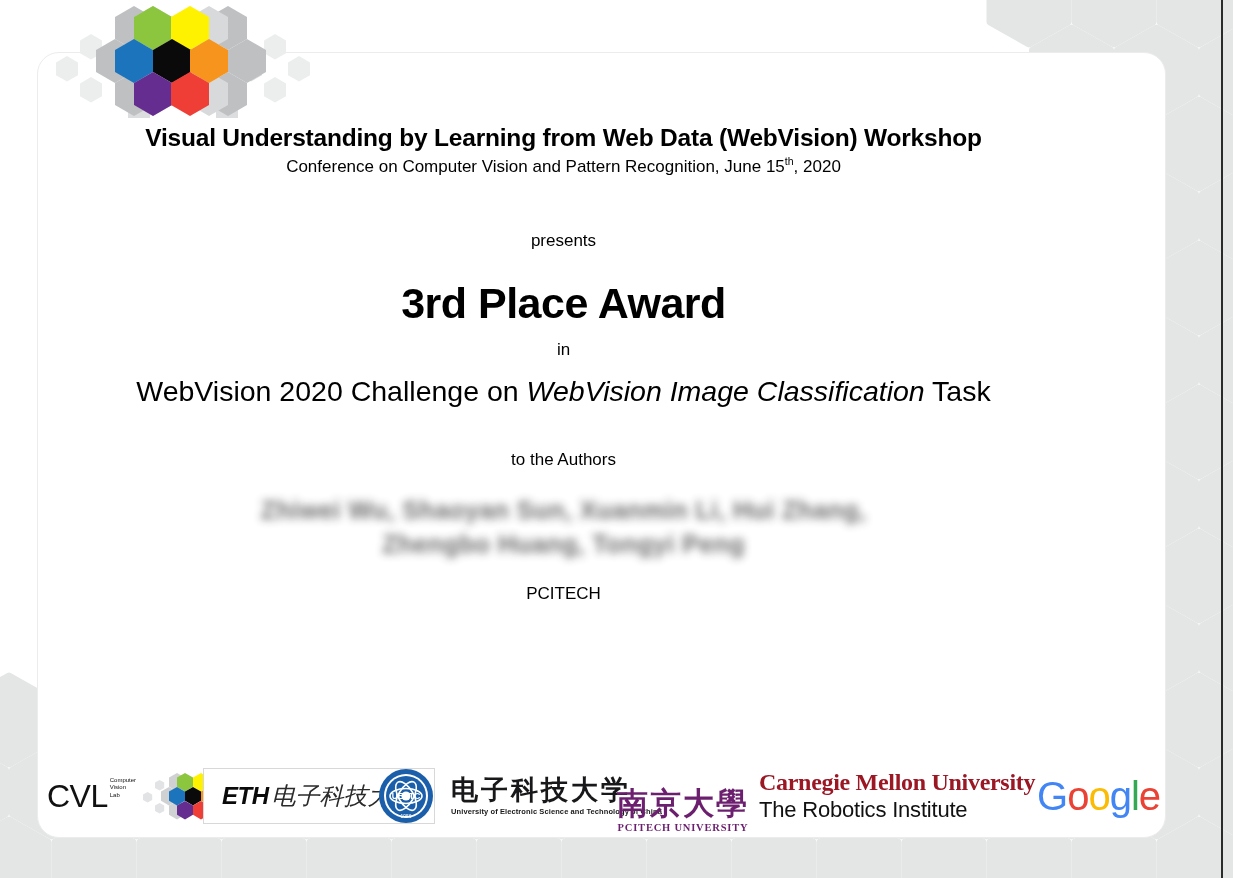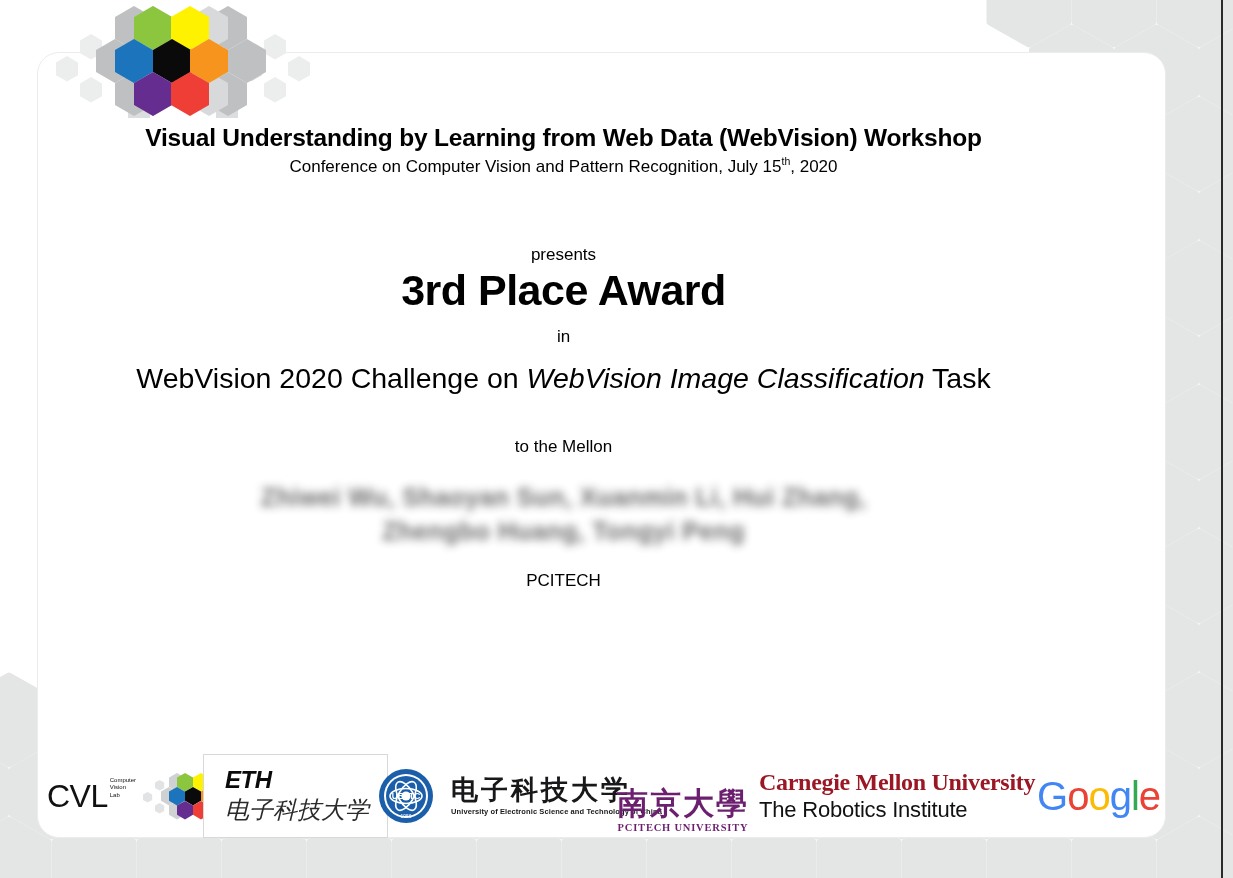--- a/index.html
+++ b/index.html
@@ -91,32 +91,32 @@
   #conference-line sup {
     font-size: 10.5px;
     vertical-align: super;
     line-height: 0;
   }
 
   
   #award-body {
     position: absolute;
     left: 0;
-    top: 245px;
+    top: 231px;
     width: 1127px;
     text-align: center;
     z-index: 12;
   }
   #presents-label {
     font-size: 17px;
     color: #000000;
     line-height: 1.2;
   }
   #award-title {
-    margin-top: 2px;
+    margin-top: 29px;
     font-size: 43px;
     font-weight: bold;
     color: #000000;
     letter-spacing: -0.5px;
     line-height: 1.1;
   }
   #in-label {
     margin-top: 12px;
     font-size: 17px;
     color: #000000;
@@ -207,21 +207,20 @@
   }
 
   
   #sponsor-eth { left: 166px; }
   #eth-box {
     border: 1.5px solid #d8d8d8;
     background: #ffffff;
     padding: 11px 18px;
     display: flex;
     align-items: baseline;
-    flex-direction: column;
   }
   #eth-bold {
     font-family: "Liberation Sans", sans-serif;
     font-weight: bold;
     font-style: italic;
     font-size: 24px;
     letter-spacing: -0.5px;
     color: #0a0a0a;
   }
   #eth-light {
@@ -501,34 +500,34 @@
     <use href="#hx" x="121" y="3" fill="#FFF200"></use>
     <use href="#hx" x="65" y="36" fill="#1C75BC"></use>
     <use href="#hx" x="103" y="36" fill="#0A0A0A"></use>
     <use href="#hx" x="140" y="36" fill="#F7941E"></use>
     <use href="#hx" x="84" y="69" fill="#662D91"></use>
     <use href="#hx" x="121" y="69" fill="#EF3E36"></use>
   </svg>
 
   <div id="header-text-block">
     <div id="workshop-title">Visual Understanding by Learning from Web Data (WebVision) Workshop</div>
-    <div id="conference-line"><span>Conference on Computer Vision and Pattern Recognition, July 15</span><sup>th</sup><span>, 2020</span></div>
+    <div id="conference-line"><span>Conference on Computer Vision and Pattern Recognition, June 15</span><sup>th</sup><span>, 2020</span></div>
   </div>
 
   <div id="award-body">
 
     <div id="presents-label">presents</div>
 
     <div id="award-title">3rd Place Award</div>
 
     <div id="in-label">in</div>
 
     <div id="challenge-line"><span>WebVision 2020 Challenge on </span><span class="task-em">WebVision Image Classification</span><span> Task</span></div>
 
-    <div id="authors-label">to the Mellon</div>
+    <div id="authors-label">to the Authors</div>
 
     <div id="author-names-block">
       <div class="author-line">Zhiwei Wu, Shaoyan Sun, Xuanmin Li, Hui Zhang,</div>
       <div class="author-line">Zhengbo Huang, Tongyi Peng</div>
     </div>
 
     <div id="team-name">PCITECH</div>
   </div>
 
   <div id="sponsor-strip">

